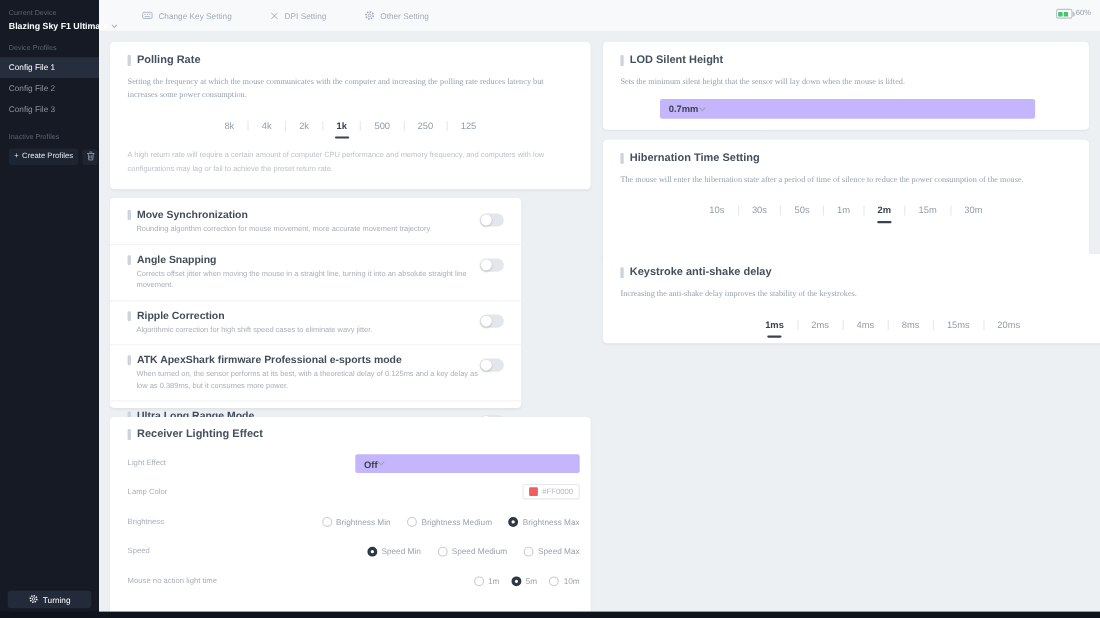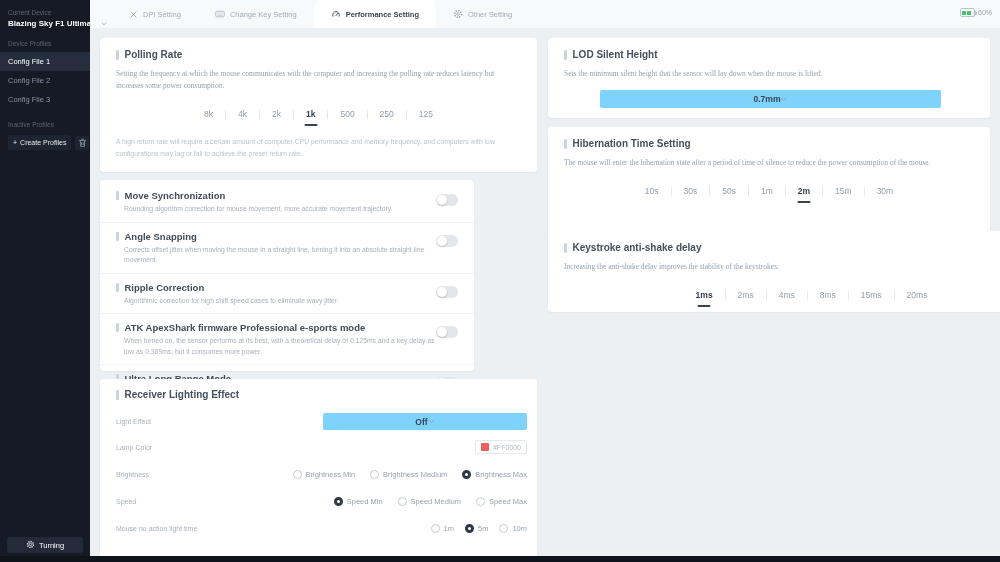--- a/index.html
+++ b/index.html
@@ -57,21 +57,21 @@
   .trow:first-child { border-top:none; padding-top:10px; }
   .trow-title { font-size:9.5px; font-weight:700; color:#414c5a; display:flex; align-items:center; }
   .trow-title::before { content:""; width:2.5px; height:9px; background:#ccd3db; margin-right:6px; border-radius:1px; }
   .trow-desc { font-size:6.8px; color:#a9b0bb; line-height:1.55; margin-top:3px; max-width:382px; padding-left:8px; }
   .toggle { width:22px; height:12px; border-radius:6px; background:#e3e6ea; position:relative; flex:none; margin-top:4px; cursor:pointer; }
   .toggle .knob { position:absolute; left:1px; top:1px; width:10px; height:10px; border-radius:50%; background:#fff; box-shadow:0 1px 2px rgba(0,0,0,.2); }
   
   .lrow { display:flex; align-items:center; margin-top:10px; min-height:13px; }
   .lrow-label { font-size:7px; color:#a9b0bb; }
   .lrow-right { margin-left:auto; display:flex; align-items:center; }
-  .dropdown { height:17px; background:#7dd3fc; border-radius:2px; display:flex; align-items:center; justify-content:center; padding:0 8px; font-size:8.5px; font-weight:700; color:#39434f; cursor:pointer; }
+  .dropdown { height:17px; background:#c4b5fd; border-radius:2px; display:flex; align-items:center; justify-content:flex-start; padding:0 8px; font-size:8.5px; font-weight:700; color:#39434f; cursor:pointer; }
   .dd-chev { color:#9aa3b0; display:flex; }
   #light-effect-dd { width:204px; }
   #lod-dd { width:341px; margin:10px 0 0 36px; height:18px; }
   .color-chip { display:flex; align-items:center; gap:4px; border:1px solid #e5e8ec; border-radius:2px; padding:2px 5px; background:#fff; cursor:pointer; }
   .swatch { width:8px; height:8px; border-radius:1px; }
   .chip-text { font-size:7px; color:#b3bac4; }
   .radio-group { display:flex; align-items:center; gap:15px; }
   .radio-item { display:flex; align-items:center; gap:4px; font-size:7.5px; color:#9aa3af; cursor:pointer; }
   .radio { width:9px; height:9px; border-radius:50%; border:1px solid #c6ccd4; background:#fff; flex:none; }
   .radio.sel { border:3px solid #2e3744; }
@@ -115,43 +115,34 @@
           <circle cx="8" cy="8" r="2.1" fill="none" stroke="currentColor" stroke-width="1.3"></circle>
         </svg></span>
     <span>Turning</span>
   </div>
 </div>
 
 <div class="tabbar">
   <div class="tabs" id="tabs">
       <div class="tab">
         <span class="ticon">
-          <svg width="9" height="9" viewBox="0 0 14 14">
-            <path d="M3 3l8 8M11 3l-8 8" fill="none" stroke="currentColor" stroke-width="1.4" stroke-linecap="round"></path>
-          </svg>
-        </span>
-        <span>DPI Setting</span>
-      </div>
-      <div class="tab">
-        <span class="ticon">
           <svg width="10" height="10" viewBox="0 0 16 16">
             <rect x="1.2" y="3.5" width="13.6" height="9" rx="1.6" fill="none" stroke="currentColor" stroke-width="1.2"></rect>
             <path d="M4 6.5h.8M7.6 6.5h.8M11.2 6.5h.8M4.5 9.8h7" stroke="currentColor" stroke-width="1.2" stroke-linecap="round"></path>
           </svg>
         </span>
         <span>Change Key Setting</span>
       </div>
-      <div class="tab active">
+      <div class="tab">
         <span class="ticon">
-          <svg width="10" height="10" viewBox="0 0 16 16">
-            <path d="M2.8 11.5a5.5 5.5 0 1 1 10.4 0" fill="none" stroke="currentColor" stroke-width="1.5" stroke-linecap="round"></path>
-            <path d="M8 10.5l2.8-3.6" stroke="currentColor" stroke-width="1.5" stroke-linecap="round"></path>
+          <svg width="9" height="9" viewBox="0 0 14 14">
+            <path d="M3 3l8 8M11 3l-8 8" fill="none" stroke="currentColor" stroke-width="1.4" stroke-linecap="round"></path>
           </svg>
         </span>
-        <span>Performance Setting</span>
+        <span>DPI Setting</span>
       </div>
       <div class="tab">
         <span class="ticon">
           <svg width="10" height="10" viewBox="0 0 16 16">
             <circle cx="8" cy="8" r="5.2" fill="none" stroke="currentColor" stroke-width="2.6" stroke-dasharray="2.1 1.9"></circle>
             <circle cx="8" cy="8" r="2.1" fill="none" stroke="currentColor" stroke-width="1.3"></circle>
           </svg>
         </span>
         <span>Other Setting</span>
       </div>

